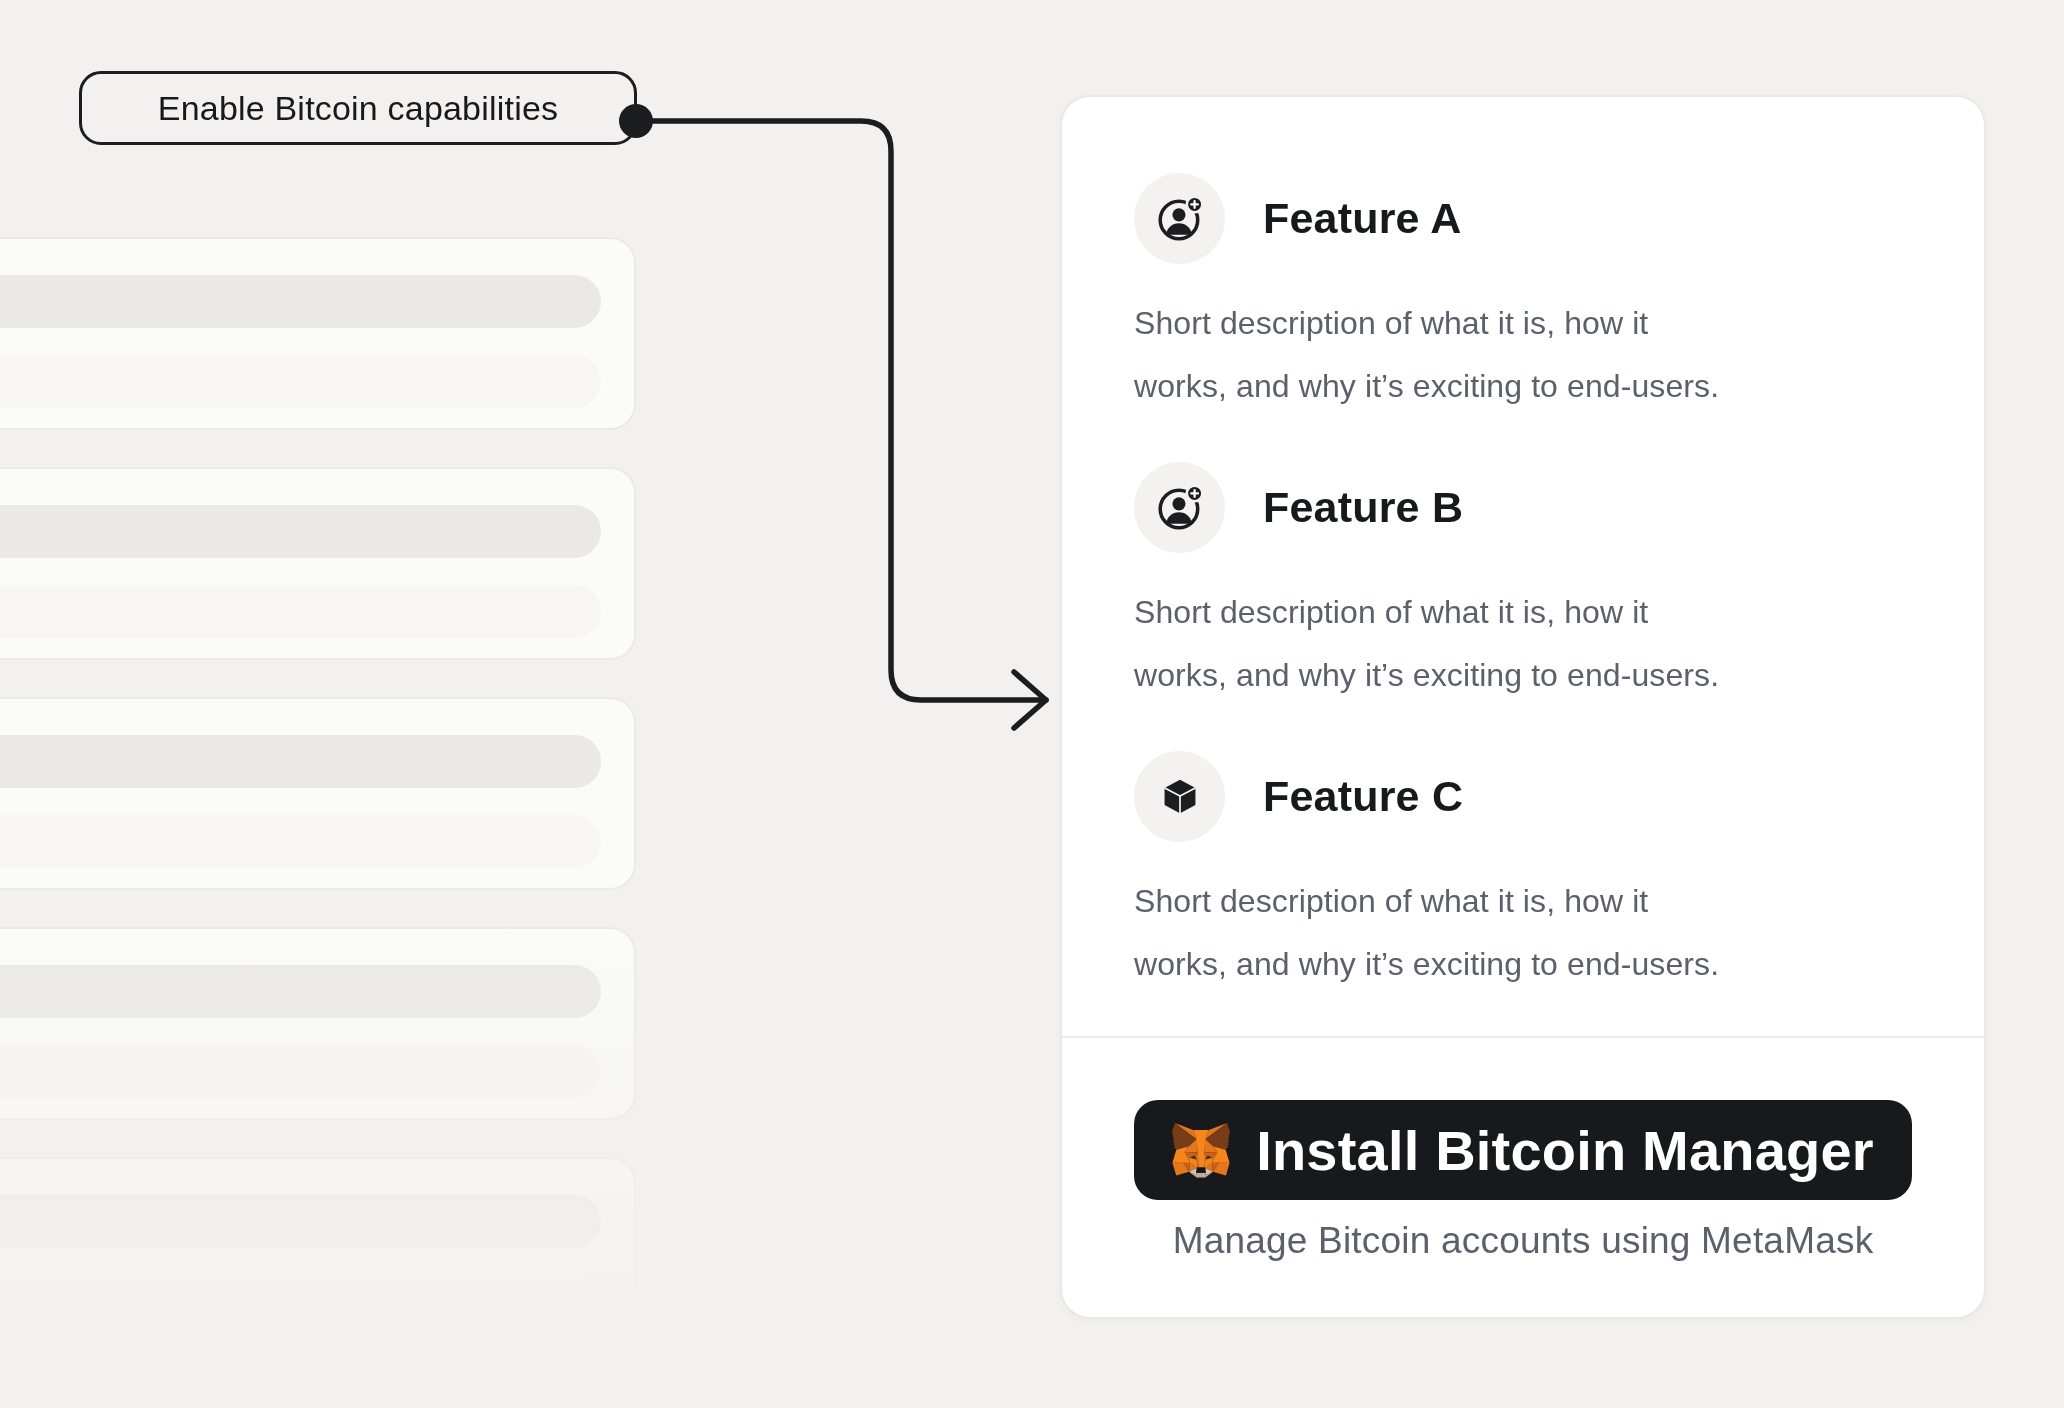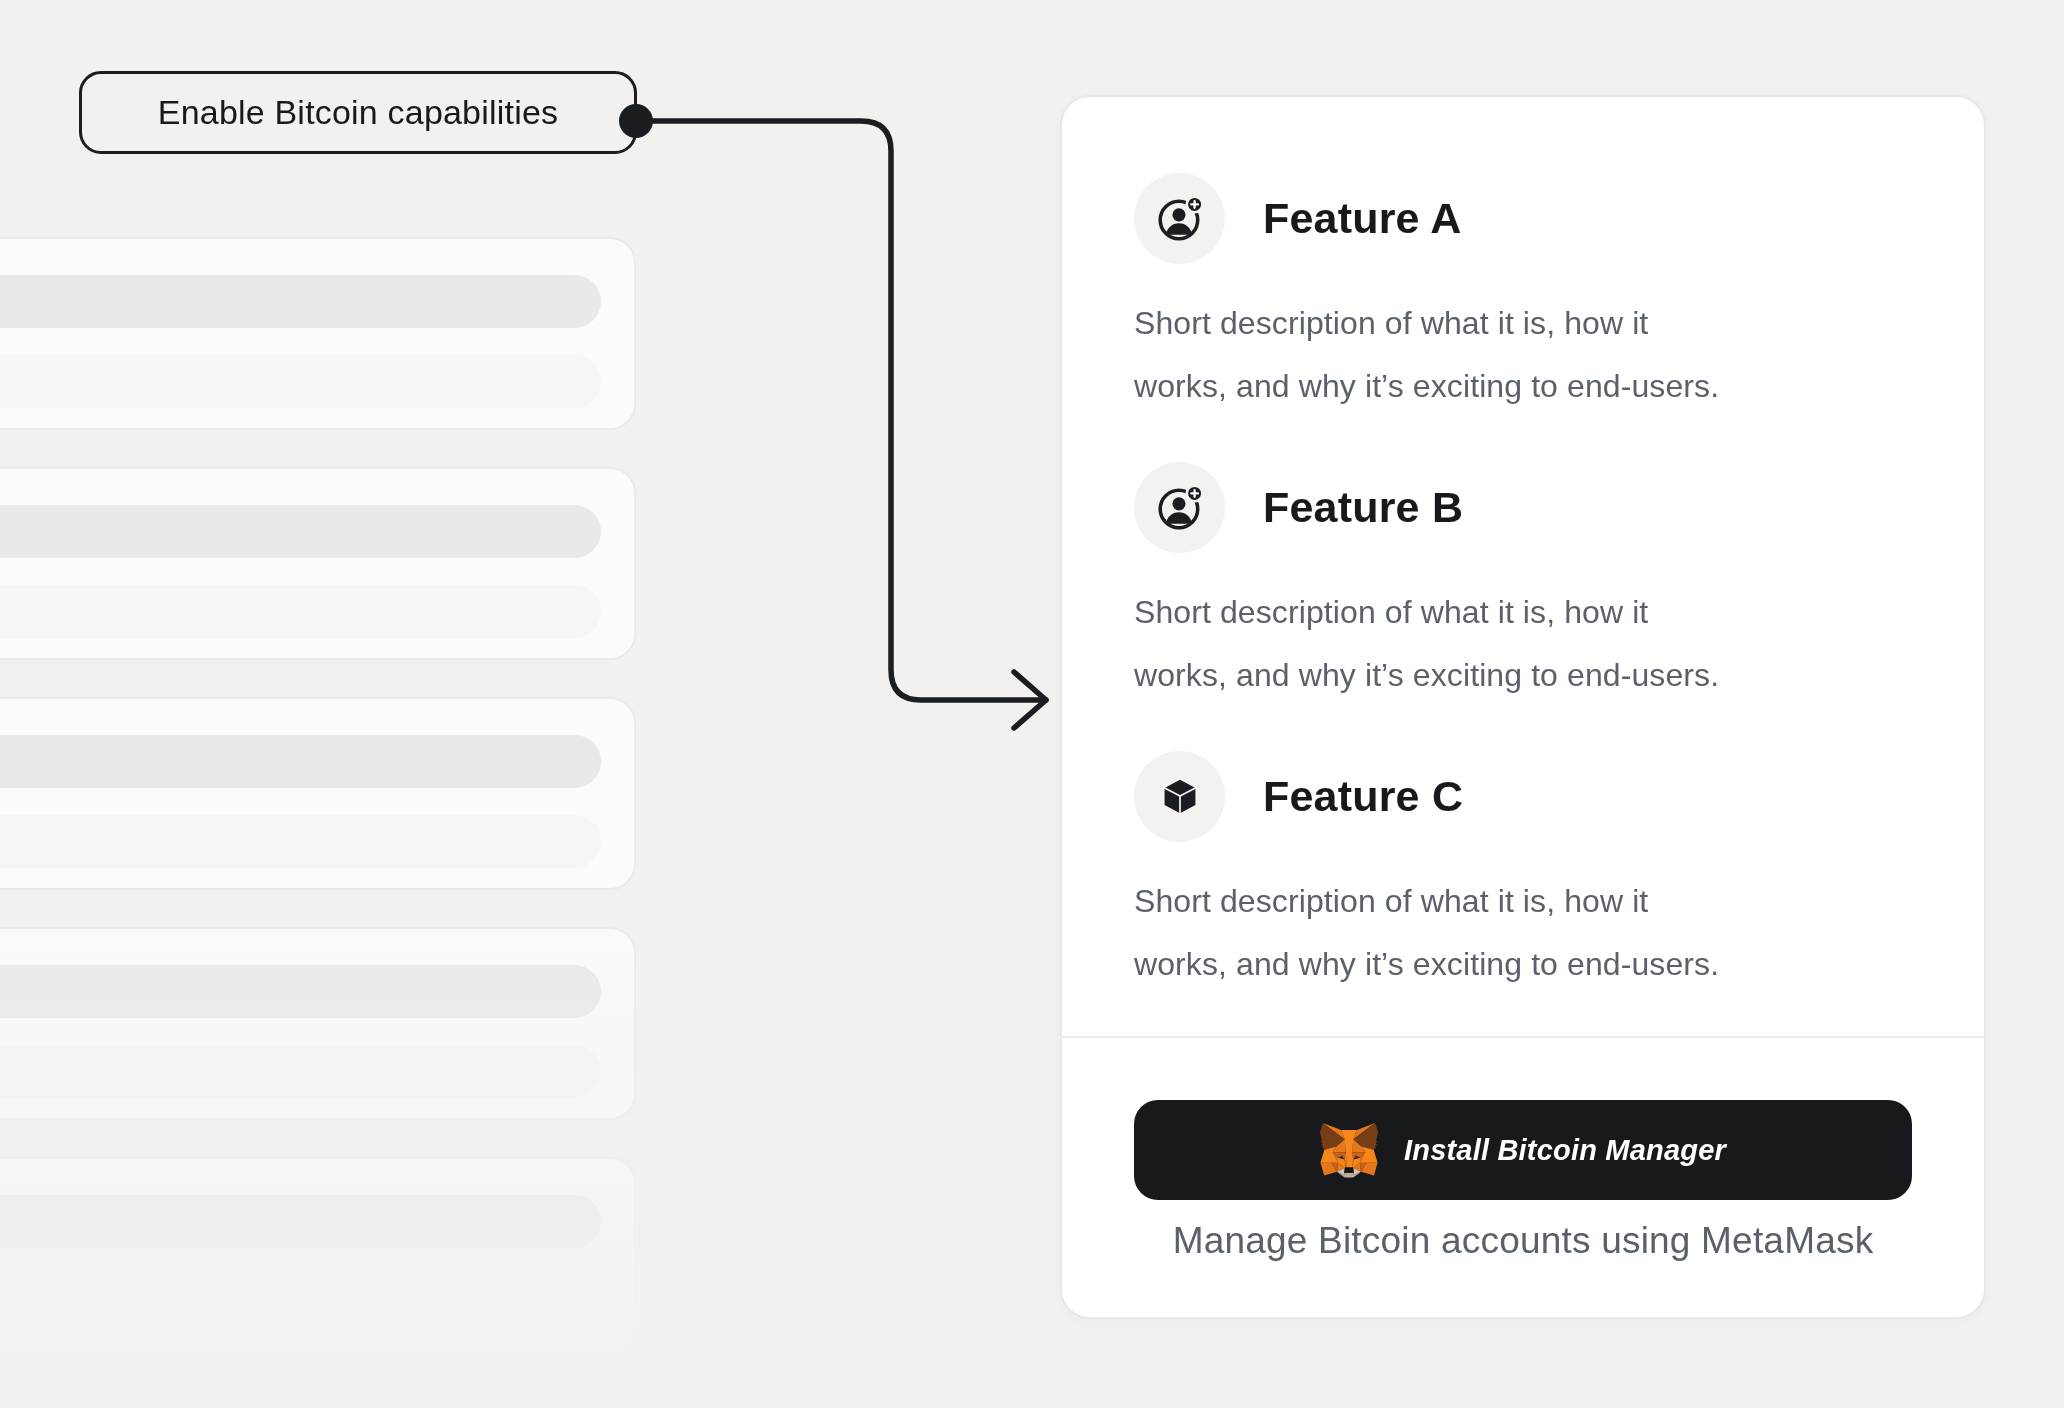--- a/index.html
+++ b/index.html
@@ -35,21 +35,21 @@
   }
   .connector path{
     fill:none;stroke:var(--ink);stroke-width:5.5;
     stroke-linecap:round;stroke-linejoin:round;
   }
   .connector circle{fill:var(--ink);}
 
   
   .callout{
     position:absolute;left:79px;top:71px;
-    width:558px;height:83px;
+    width:558px;height:74px;
     border:3px solid var(--ink);
     border-radius:22px;
     display:flex;align-items:center;justify-content:center;
     font-size:34px;font-weight:500;color:var(--title-text);
     background:transparent;
     letter-spacing:.2px;
   }
 
   
   .skeleton-card{
@@ -112,23 +112,22 @@
     margin-top:62px;
     width:100%;height:100px;
     background:var(--button-bg);
     border:none;border-radius:24px;
     display:flex;align-items:center;justify-content:center;gap:26px;
     cursor:pointer;
   }
   .fox{display:flex;align-items:center;}
   .cta-label{
     font-family:"Liberation Sans", sans-serif;
-    font-size:29px;font-weight:700;color:var(--button-text);
-    letter-spacing:.2px;
-    font-style:italic;
+    font-size:56px;font-weight:700;color:var(--button-text);
+    letter-spacing:.2px;
   }
   .caption{
     margin-top:20px;text-align:center;
     font-size:37px;color:var(--muted-text);
     letter-spacing:.2px;
   }
 </style>
 </head>
 <body>
 

